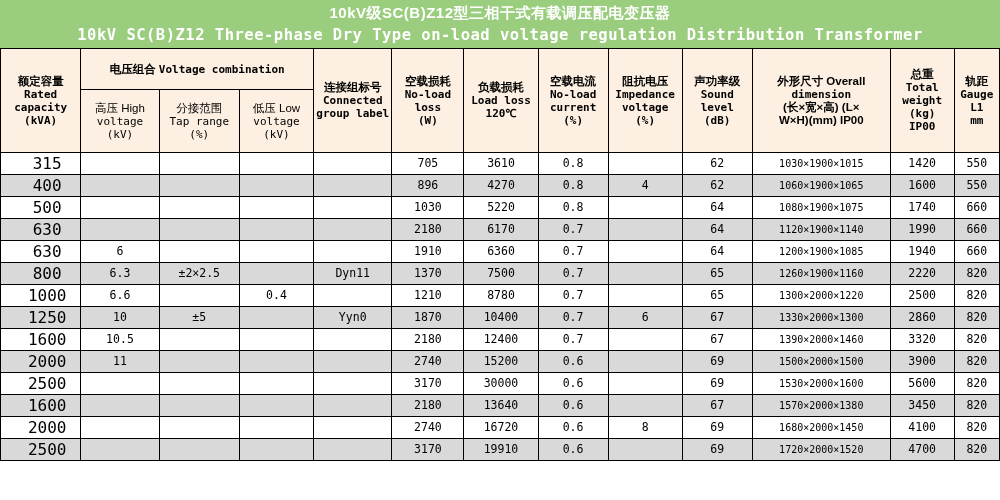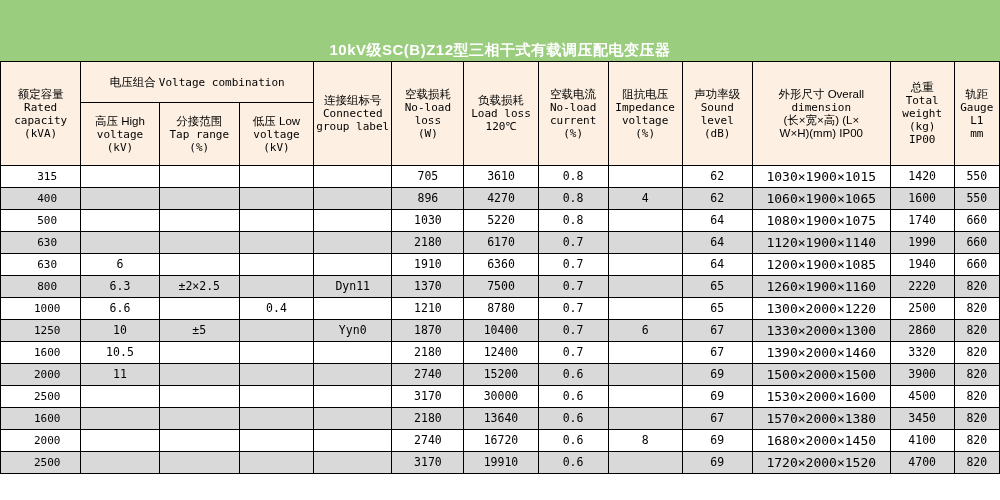--- a/index.html
+++ b/index.html
@@ -23,22 +23,21 @@
   .title-bar {
     background: #9bcd7f;
     color: #ffffff;
     text-align: center;
     font-weight: bold;
     letter-spacing: 0.5px;
   }
   .title-cn {
     font-size: 15px;
     line-height: 22px;
-    padding-top: 8px;
-    margin-top: 31px;
+    padding-top: 2px;
   }
   .title-en {
     font-size: 15.5px;
     line-height: 22px;
     padding-bottom: 2px;
     font-family: "DejaVu Sans Mono", monospace;
     font-weight: bold;
   }
   table {
     border-collapse: collapse;
@@ -72,40 +71,42 @@
     font-family: "DejaVu Sans Mono", monospace;
     font-size: 11.5px;
   }
   tbody tr.alt td {
     background: #d9d9d9;
   }
   tbody tr.norm td {
     background: #ffffff;
   }
   .cap-cell {
-    font-size: 11px;
+    font-size: 16px;
     padding-left: 13px;
   }
   .dim-cell {
-    font-size: 13px;
+    font-size: 10px;
   }
   .sub-head-row td {
     height: 58px;
   }
   .top-head-row td {
     height: 36px;
+    font-weight: bold;
   }
 </style>
 </head>
 <body>
 
 <div class="sheet">
 
   <div class="title-bar">
     <div class="title-cn">10kV级SC(B)Z12型三相干式有载调压配电变压器</div>
+    <div class="title-en">10kV SC(B)Z12 Three-phase Dry Type on-load voltage regulation Distribution Transformer</div>
   </div>
 
   <table>
     <colgroup>
       <col style="width:78px">
       <col style="width:76px">
       <col style="width:78px">
       <col style="width:72px">
       <col style="width:76px">
       <col style="width:70px">
@@ -350,21 +351,21 @@
           <td></td>
           <td></td>
           <td></td>
           <td></td>
           <td>3170</td>
           <td>30000</td>
           <td>0.6</td>
           <td></td>
           <td>69</td>
           <td class="dim-cell">1530×2000×1600</td>
-          <td>4500</td>
+          <td>5600</td>
           <td>820</td>
         </tr>
         <tr class="alt">
           <td class="cap-cell">1600</td>
           <td></td>
           <td></td>
           <td></td>
           <td></td>
           <td>2180</td>
           <td>13640</td>

